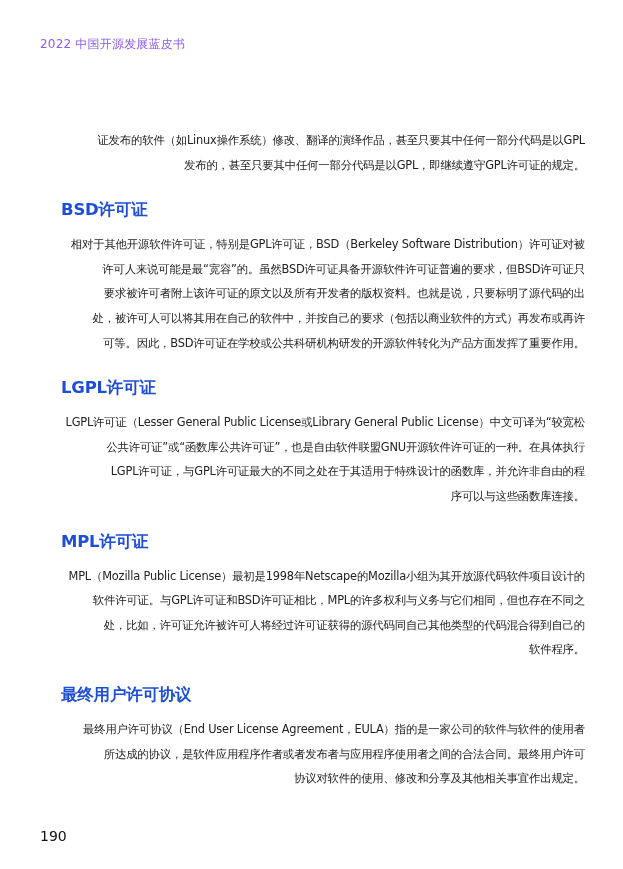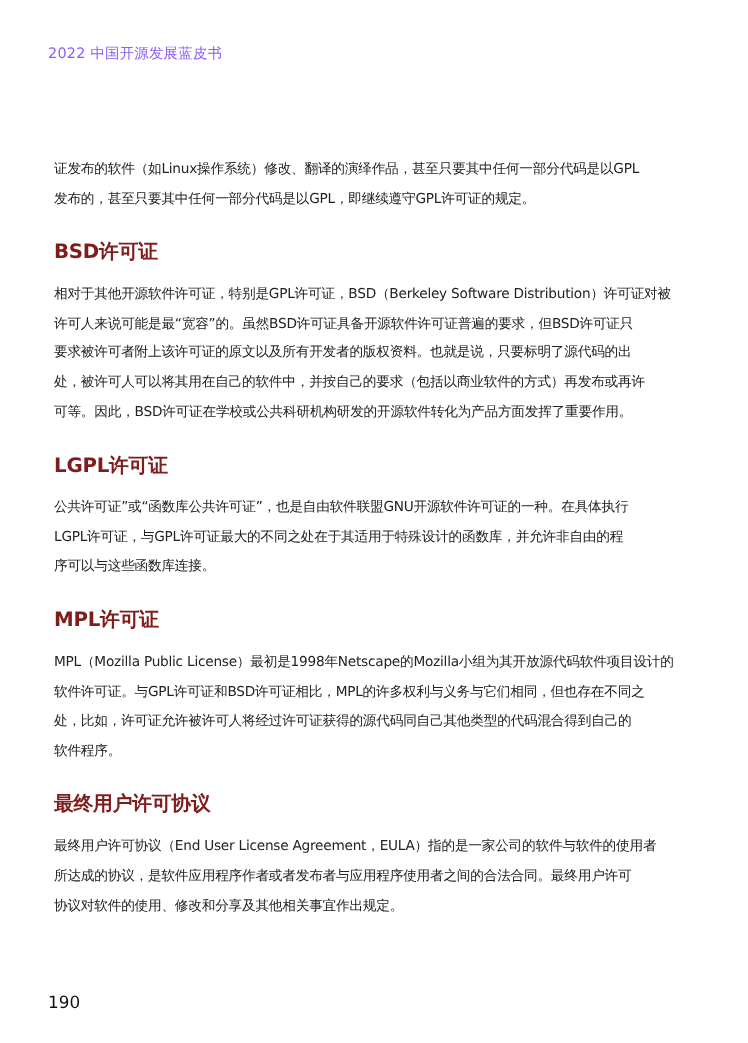--- a/index.html
+++ b/index.html
@@ -9,24 +9,25 @@
     color: #1a1a1a;
   }
   .running-header {
     position: absolute; left: 40px; top: 36px;
     font-size: 12px; color: #8b5cf6; letter-spacing: 0.2px;
   }
   .content { position: absolute; left: 45px; top: 128px; width: 540px; }
   .para {
     margin: 0; font-size: 11.4px; line-height: 24.6px; color: #222;
     letter-spacing: -0.2px;
+    text-align: right;
   }
   .para .line { display: block; white-space: nowrap; }
   .heading {
-    margin: 0; font-size: 16.5px; font-weight: bold; color: #7f1d1d;
+    margin: 16px; font-size: 16.5px; font-weight: bold; color: #1d4ed8;
     line-height: 22px; letter-spacing: -0.2px;
   }
   .page-number {
     position: absolute; left: 40px; top: 828px;
     font-size: 14px; color: #111;
   }
   .s-intro { margin-bottom: 22px; }
   .sec { margin-bottom: 22px; }
   .sec .heading { margin-bottom: 11px; }
 </style>
@@ -49,20 +50,21 @@
       <span class="line">许可人来说可能是最“宽容”的。虽然BSD许可证具备开源软件许可证普遍的要求，但BSD许可证只</span>
       <span class="line">要求被许可者附上该许可证的原文以及所有开发者的版权资料。也就是说，只要标明了源代码的出</span>
       <span class="line">处，被许可人可以将其用在自己的软件中，并按自己的要求（包括以商业软件的方式）再发布或再许</span>
       <span class="line">可等。因此，BSD许可证在学校或公共科研机构研发的开源软件转化为产品方面发挥了重要作用。</span>
     </p>
   </div>
 
   <div class="sec">
     <h2 class="heading">LGPL许可证</h2>
     <p class="para">
+      <span class="line">LGPL许可证（Lesser General Public License或Library General Public License）中文可译为“较宽松</span>
       <span class="line">公共许可证”或“函数库公共许可证”，也是自由软件联盟GNU开源软件许可证的一种。在具体执行</span>
       <span class="line">LGPL许可证，与GPL许可证最大的不同之处在于其适用于特殊设计的函数库，并允许非自由的程</span>
       <span class="line">序可以与这些函数库连接。</span>
     </p>
   </div>
 
   <div class="sec">
     <h2 class="heading">MPL许可证</h2>
     <p class="para">
       <span class="line">MPL（Mozilla Public License）最初是1998年Netscape的Mozilla小组为其开放源代码软件项目设计的</span>

